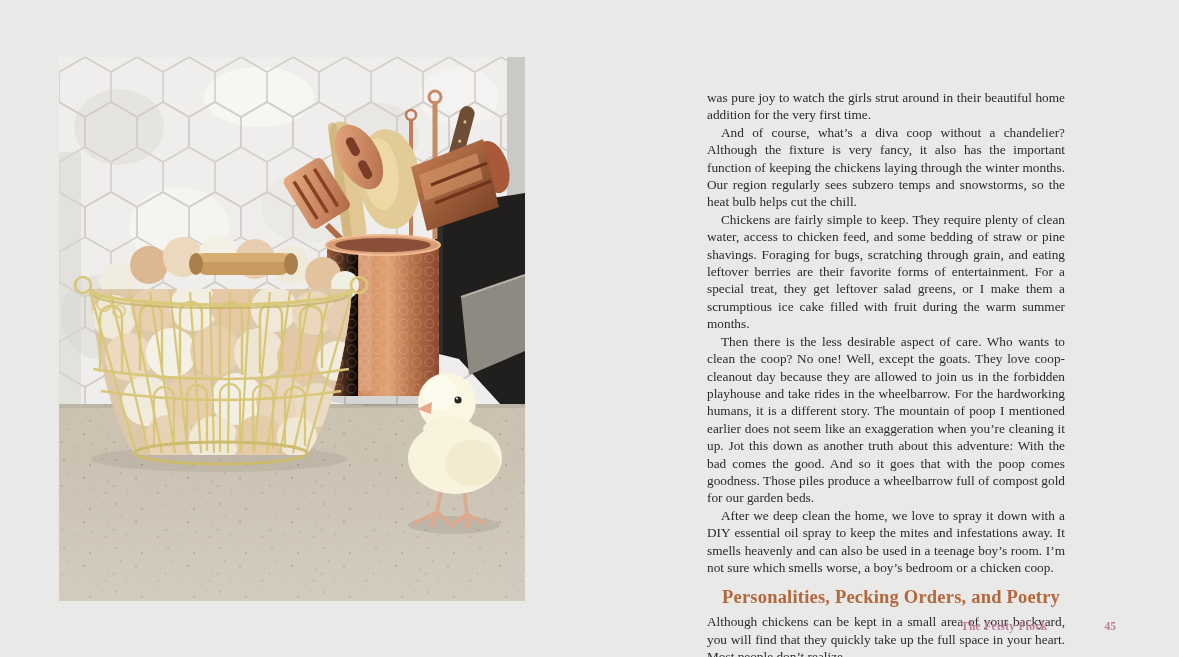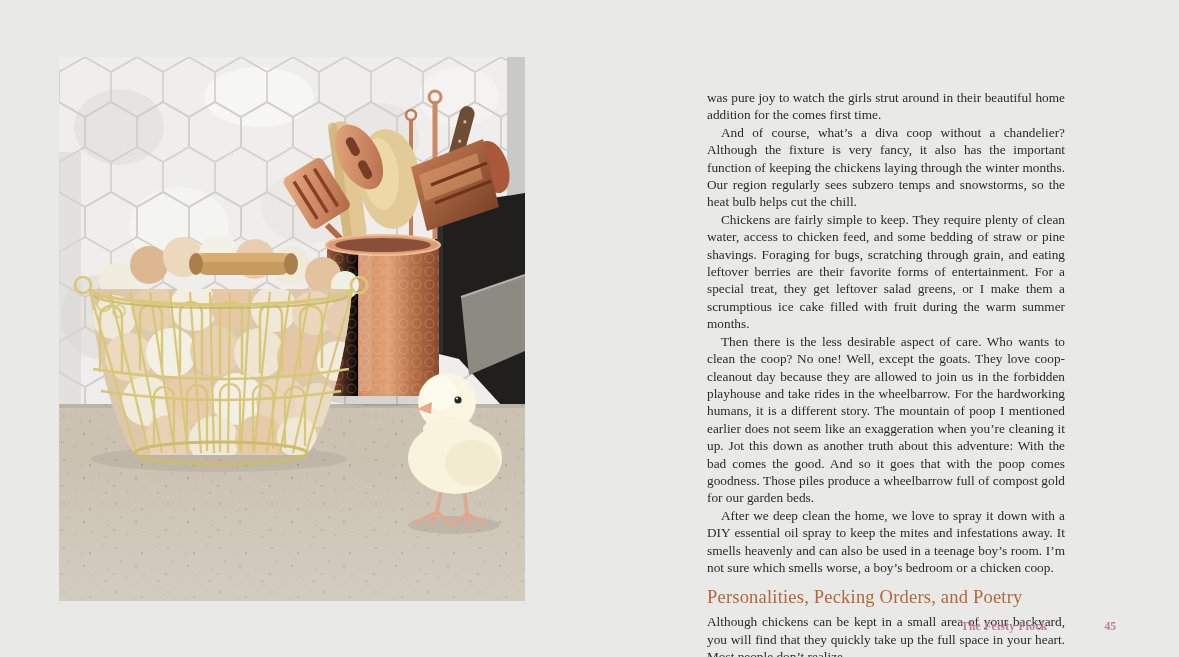--- a/index.html
+++ b/index.html
@@ -12,22 +12,22 @@
     position:absolute;left:59px;top:57px;width:466px;height:544px;
   }
   .photo-wrap svg{display:block;width:100%;height:100%;}
   .text-column{
     position:absolute;left:707px;top:89px;width:358px;
     color:#2b2a28;font-size:13.3px;line-height:17.4px;text-align:justify;
   }
   .text-column p{margin:0;}
   .text-column p.indent{text-indent:14px;}
   .text-column h2{
-    margin:10px 0 5px 0;
-    font-size:18.5px;line-height:22px;font-weight:400;
+    margin:10px 0 5px 15px;
+    font-size:18.5px;line-height:22px;font-weight:700;
     color:#b4673c;text-align:left;letter-spacing:.2px;
   }
   .page-footer{
     position:absolute;top:620px;right:63px;
     display:flex;align-items:center;gap:17px;
     color:#bc7e9b;font-size:11.5px;
   }
   .page-footer .running-title{font-weight:700;letter-spacing:.3px;}
   .page-footer .page-number{font-weight:700;margin-left:40px;}
 </style>
@@ -270,21 +270,21 @@
       <circle cx="381" cy="336" r="17" fill="#fdfbf0" opacity=".85"></circle>
       <ellipse cx="390" cy="372" rx="26" ry="12" fill="#f8f3dd"></ellipse>
       <polygon points="358,352 373,345 372,357" fill="#e8a98c"></polygon>
       <circle cx="399" cy="343" r="3.6" fill="#2a2623"></circle>
       <circle cx="398" cy="341.5" r="1" fill="#ffffff"></circle>
     </g>
   </svg>
 </div>
 
 <div class="text-column">
-    <p>was pure joy to watch the girls strut around in their beautiful home addition for the comes first time.</p>
+    <p>was pure joy to watch the girls strut around in their beautiful home addition for the very first time.</p>
     <p class="indent">And of course, what’s a diva coop without a chandelier? Although the fixture is very fancy, it also has the important function of keeping the chickens laying through the winter months. Our region regularly sees subzero temps and snowstorms, so the heat bulb helps cut the chill.</p>
     <p class="indent">Chickens are fairly simple to keep. They require plenty of clean water, access to chicken feed, and some bedding of straw or pine shavings. Foraging for bugs, scratching through grain, and eating leftover berries are their favorite forms of entertainment. For a special treat, they get leftover salad greens, or I make them a scrumptious ice cake filled with fruit during the warm summer months.</p>
     <p class="indent">Then there is the less desirable aspect of care. Who wants to clean the coop? No one! Well, except the goats. They love coop-cleanout day because they are allowed to join us in the forbidden playhouse and take rides in the wheelbarrow. For the hardworking humans, it is a different story. The mountain of poop I mentioned earlier does not seem like an exaggeration when you’re cleaning it up. Jot this down as another truth about this adventure: With the bad comes the good. And so it goes that with the poop comes goodness. Those piles produce a wheelbarrow full of compost gold for our garden beds.</p>
     <p class="indent">After we deep clean the home, we love to spray it down with a DIY essential oil spray to keep the mites and infestations away. It smells heavenly and can also be used in a teenage boy’s room. I’m not sure which smells worse, a boy’s bedroom or a chicken coop.</p>
     <h2>Personalities, Pecking Orders, and Poetry</h2>
     <p>Although chickens can be kept in a small area of your backyard, you will find that they quickly take up the full space in your heart. Most people don’t realize</p>
   </div>
 
 <div class="page-footer">
   <span class="running-title">The Feisty Flock</span>

